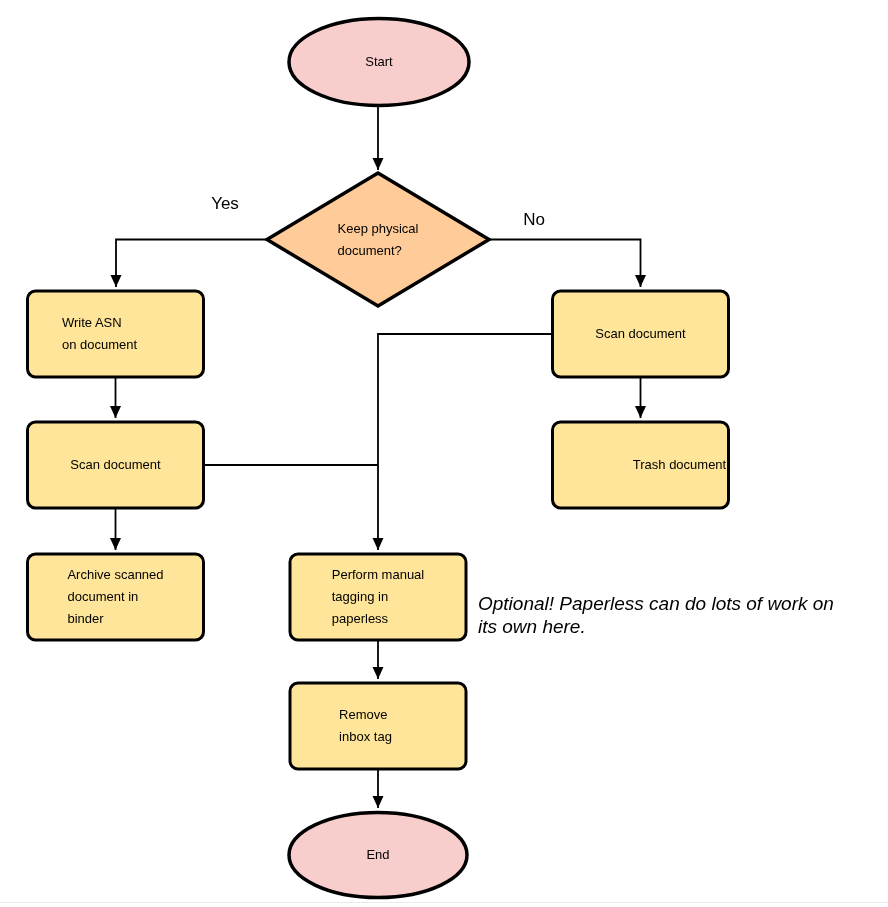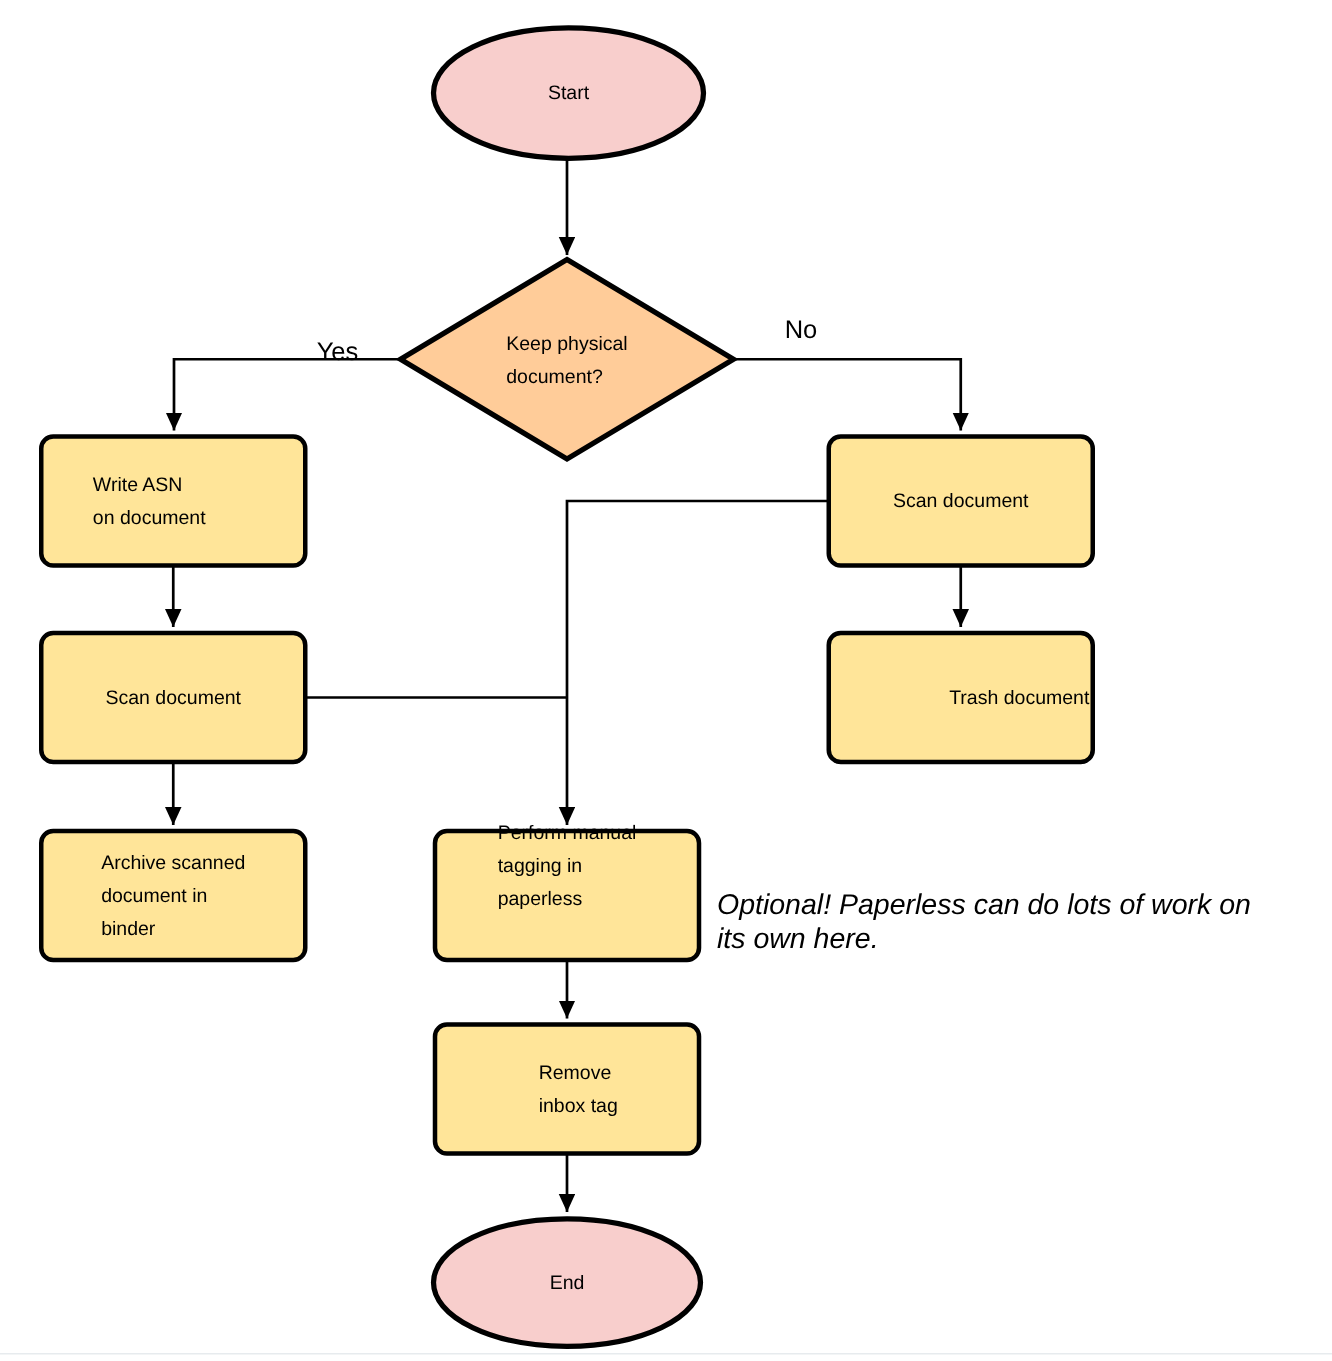--- a/index.html
+++ b/index.html
@@ -96,43 +96,43 @@
     <rect class="shape rect-shape" x="290" y="554" width="176" height="86" rx="8" fill="#FFE599"></rect>
     <rect class="shape rect-shape" x="290" y="683" width="176" height="86" rx="8" fill="#FFE599"></rect>
     <ellipse class="shape ellipse-shape" cx="378" cy="855" rx="89" ry="42.5" fill="#F8CECC"></ellipse>
   </svg>
 
   <div class="node-label" style="left:288px; top:18px; width:182px; height:88px;">Start</div>
 
   <div class="node-label" style="left:266px; top:173px; width:224px; height:133px;">Keep physical
 document?</div>
 
-  <div class="edge-label" style="left:199px; top:224px; width:52px; height:22px;">Yes</div>
+  <div class="edge-label" style="left:199px; top:193px; width:52px; height:22px;">Yes</div>
 
   <div class="edge-label" style="left:508px; top:209px; width:52px; height:22px;">No</div>
 
   <div class="node-label" style="left:11px; top:290px; width:177px; height:87px;">Write ASN
 on document</div>
 
   <div class="node-label" style="left:27px; top:421px; width:177px; height:87px;">Scan document</div>
 
   <div class="node-label" style="left:27px; top:553px; width:177px; height:87px;border-radius:17px;">Archive scanned
 document in
 binder</div>
 
   <div class="node-label" style="left:552px; top:290px; width:177px; height:87px;">Scan document</div>
 
   <div class="node-label" style="left:552px; top:421px; width:177px; height:87px;padding-left:39px;">Trash document</div>
 
-  <div class="node-label" style="left:289px; top:533px; width:178px; height:87px;">Perform manual
+  <div class="node-label" style="left:289px; top:553px; width:178px; height:87px;">Perform manual
 tagging in
 paperless</div>
 
   <div class="annotation" style="left:478px; top:592px; width:412px;">Optional! Paperless can do lots of work on
 its own here.</div>
 
-  <div class="node-label" style="left:297px; top:682px; width:177px; height:88px;">Remove
+  <div class="node-label" style="left:277px; top:682px; width:177px; height:88px;">Remove
 inbox tag</div>
 
   <div class="node-label" style="left:289px; top:812px; width:178px; height:86px;">End</div>
 
   <div class="divider"></div>
 </div>
 
 </body></html>

